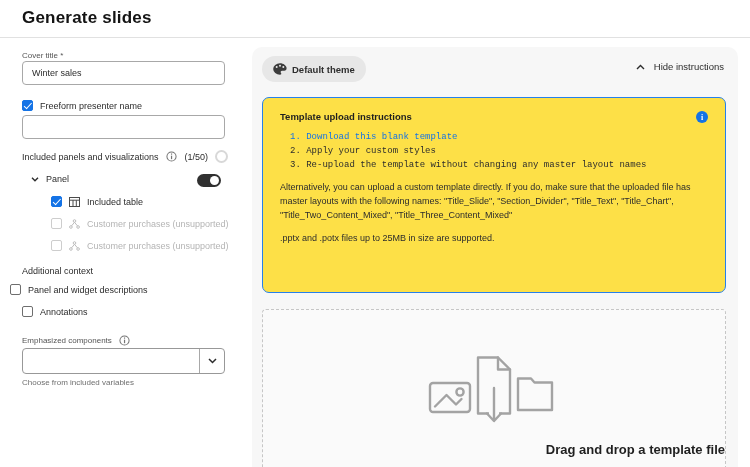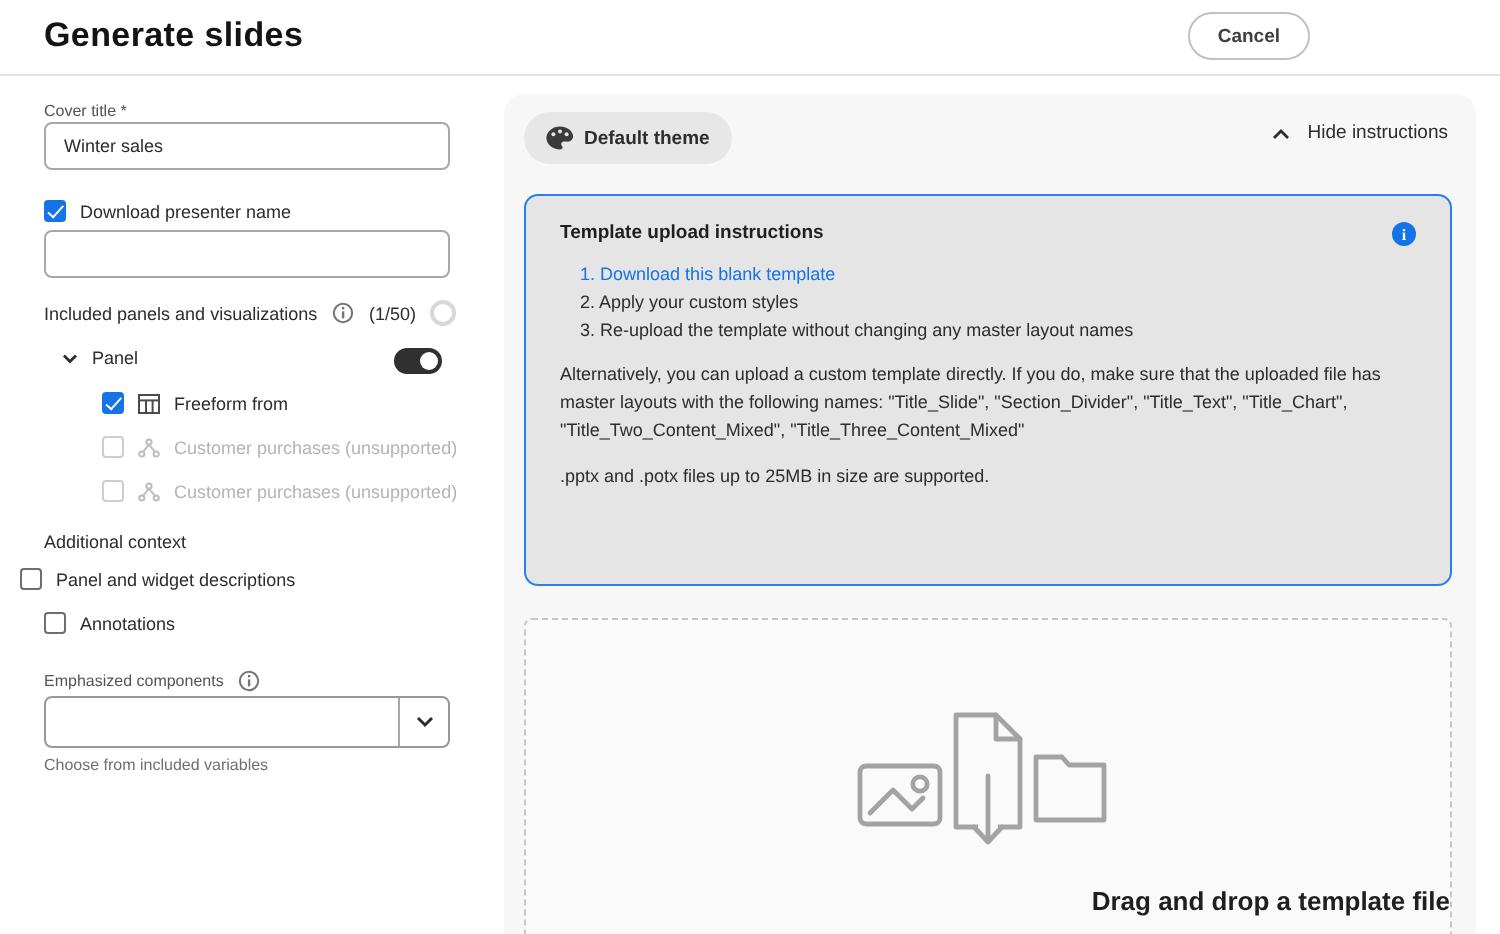--- a/index.html
+++ b/index.html
@@ -34,56 +34,55 @@
 
   
   .panel { position:absolute; left:252px; top:47px; width:486px; height:430px; background:#f7f7f7; border-radius:10px; }
   .theme-btn { position:absolute; left:10px; top:9px; height:26px; padding:0 11px; font-size:9.5px; color:#2e2e2e; background:#e7e7e7; border:none; border-radius:14px; }
   .upload-wrap { position:absolute; left:97px; top:7px; }
   .upload-btn { height:29px; padding:0 12px; font-size:9.5px; color:#2e2e2e; background:#fff; border:1.4px solid #9f9f9f; border-radius:5px; }
   .red-annotation { position:absolute; left:-7px; top:-6px; right:-7px; bottom:-6px; border:3px solid #e8231d; pointer-events:none; }
   .hide-link { position:absolute; right:14px; top:14px; display:flex; align-items:center; gap:9px; font-size:9.5px; color:#2c2c2c; cursor:pointer; background:none; border:none; font-family:inherit; }
 
   
-  .card { position:absolute; left:10px; top:50px; width:464px; height:196px; background:#e5e5e5; border:1.5px solid #2680eb; border-radius:7px; padding:13px 17px 10px 17px; }
+  .card { position:absolute; left:10px; top:50px; width:464px; height:196px; background:#fde047; border:1.5px solid #2680eb; border-radius:7px; padding:13px 17px 10px 17px; }
   .card-head { display:flex; align-items:flex-start; justify-content:space-between; }
   .card-title { font-size:9.5px; font-weight:bold; color:#1f1f1f; }
   .info-filled { width:12px; height:12px; border-radius:50%; background:#1473e6; color:#fff; font-size:8px; font-weight:bold; font-family:"Liberation Serif", serif; display:flex; align-items:center; justify-content:center; cursor:pointer; }
   .card-intro { margin-top:11px; font-size:9px; line-height:13px; color:#2c2c2c; }
   .steps { margin-top:7px; list-style:none; padding-left:10px; counter-reset:step; }
-  .steps li { counter-increment:step; font-size:9px; line-height:14px; color:#2c2c2c; }
+  .steps li { counter-increment:step; font-size:9px; line-height:14px; color:#2c2c2c;font-family:Liberation Mono, monospace; }
   .steps li::before { content:counter(step) ". "; }
   .steps li.link, .steps li.link span { color:#1473e6; cursor:pointer; }
   .card-alt { margin-top:8px; font-size:9px; line-height:14px; color:#2c2c2c; }
   .card-note { margin-top:10px; font-size:9px; line-height:13px; color:#2c2c2c; }
 
   
   .dropzone { position:absolute; left:10px; top:262px; width:464px; height:215px; background:#fafafa; border:1px dashed #c6c6c6; border-radius:4px; text-align:center; cursor:pointer; }
   .drop-illo { margin-top:46px; }
   .drop-label { margin-top:10px; font-size:13px; font-weight:bold; color:#1f1f1f;text-align:right; }
 </style>
 </head>
 <body>
 
 <div class="page">
 
   <div class="header">
     <div class="page-title">Generate slides</div>
-    <button class="cancel-btn btn">Cancel</button>
   </div>
 
   <div class="flabel" style="left:22px; top:51px;">
     <span>Cover title</span>
     <span>*</span>
   </div>
   <input class="tinput" style="left: 22px; top: 61px;" value="Winter sales">
 
   <div class="row" style="left:22px; top:100px;">
     <span class="cb checked"></span>
-    <span>Download presenter name</span>
+    <span>Freeform presenter name</span>
   </div>
   <input class="tinput" style="left: 22px; top: 115px;" value="">
 
   <div class="row" style="left:22px; top:150px; width:206px;">
     <span>Included panels and visualizations</span>
     <svg class="iicon" viewBox="0 0 12 12">
         <circle cx="6" cy="6" r="5" fill="none" stroke="#747474" stroke-width="1.1"></circle>
         <rect x="5.4" y="5.1" width="1.3" height="3.8" fill="#747474"></rect>
         <rect x="5.4" y="2.7" width="1.3" height="1.3" fill="#747474"></rect>
       </svg>
@@ -100,21 +99,21 @@
   <span class="toggle" style="left:197px; top:174px;"></span>
 
   <div class="row" style="left:51px; top:196px;">
     <span class="cb checked"></span>
     <svg width="11" height="10" viewBox="0 0 11 10">
         <rect x="0.5" y="0.5" width="10" height="9" fill="none" stroke="#4b4b4b"></rect>
         <line x1="0.5" y1="3.2" x2="10.5" y2="3.2" stroke="#4b4b4b"></line>
         <line x1="4" y1="3.2" x2="4" y2="9.5" stroke="#4b4b4b"></line>
         <line x1="7.3" y1="3.2" x2="7.3" y2="9.5" stroke="#4b4b4b"></line>
       </svg>
-    <span>Freeform from</span>
+    <span>Included table</span>
   </div>
 
   <div class="row dim" style="left:51px; top:218px;">
     <span class="cb dim"></span>
     <svg width="11" height="10" viewBox="0 0 11 10" fill="none" stroke="#bdbdbd">
         <circle cx="5.5" cy="2" r="1.3"></circle>
         <circle cx="1.9" cy="8" r="1.3"></circle>
         <circle cx="9.1" cy="8" r="1.3"></circle>
         <path d="M5.5 3.3 2.5 6.9M5.5 3.3 8.5 6.9"></path>
       </svg>

